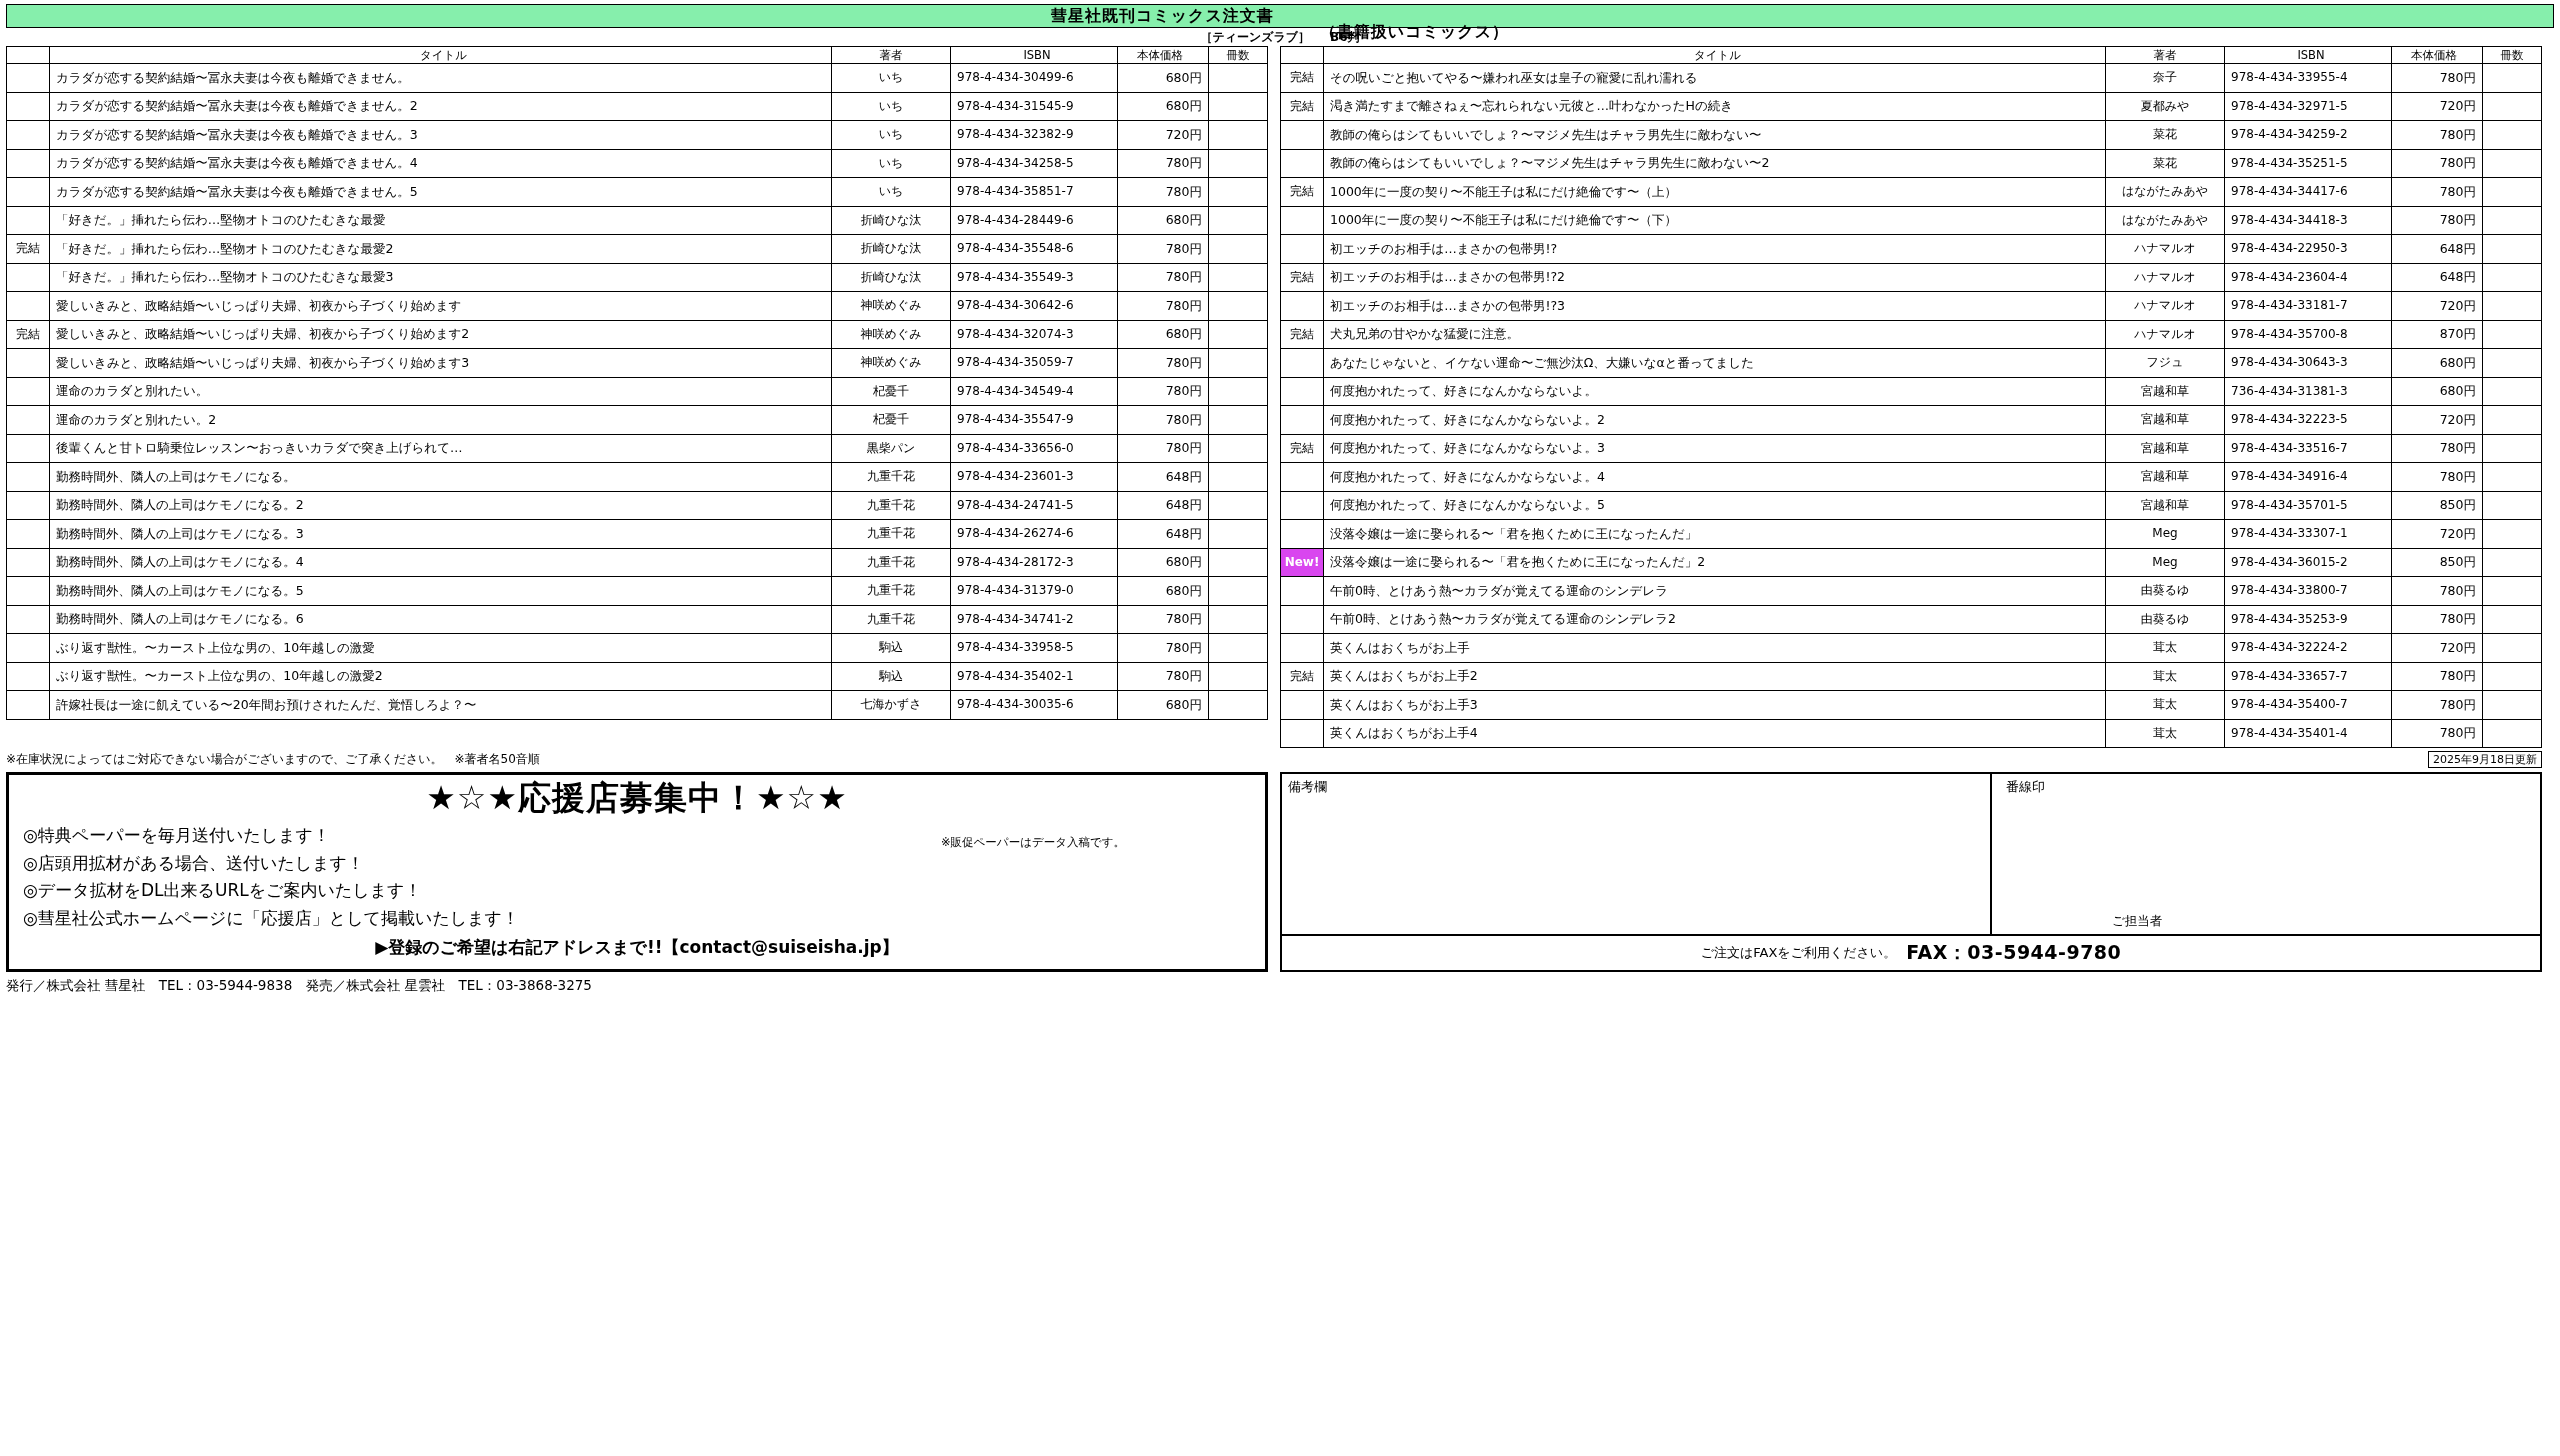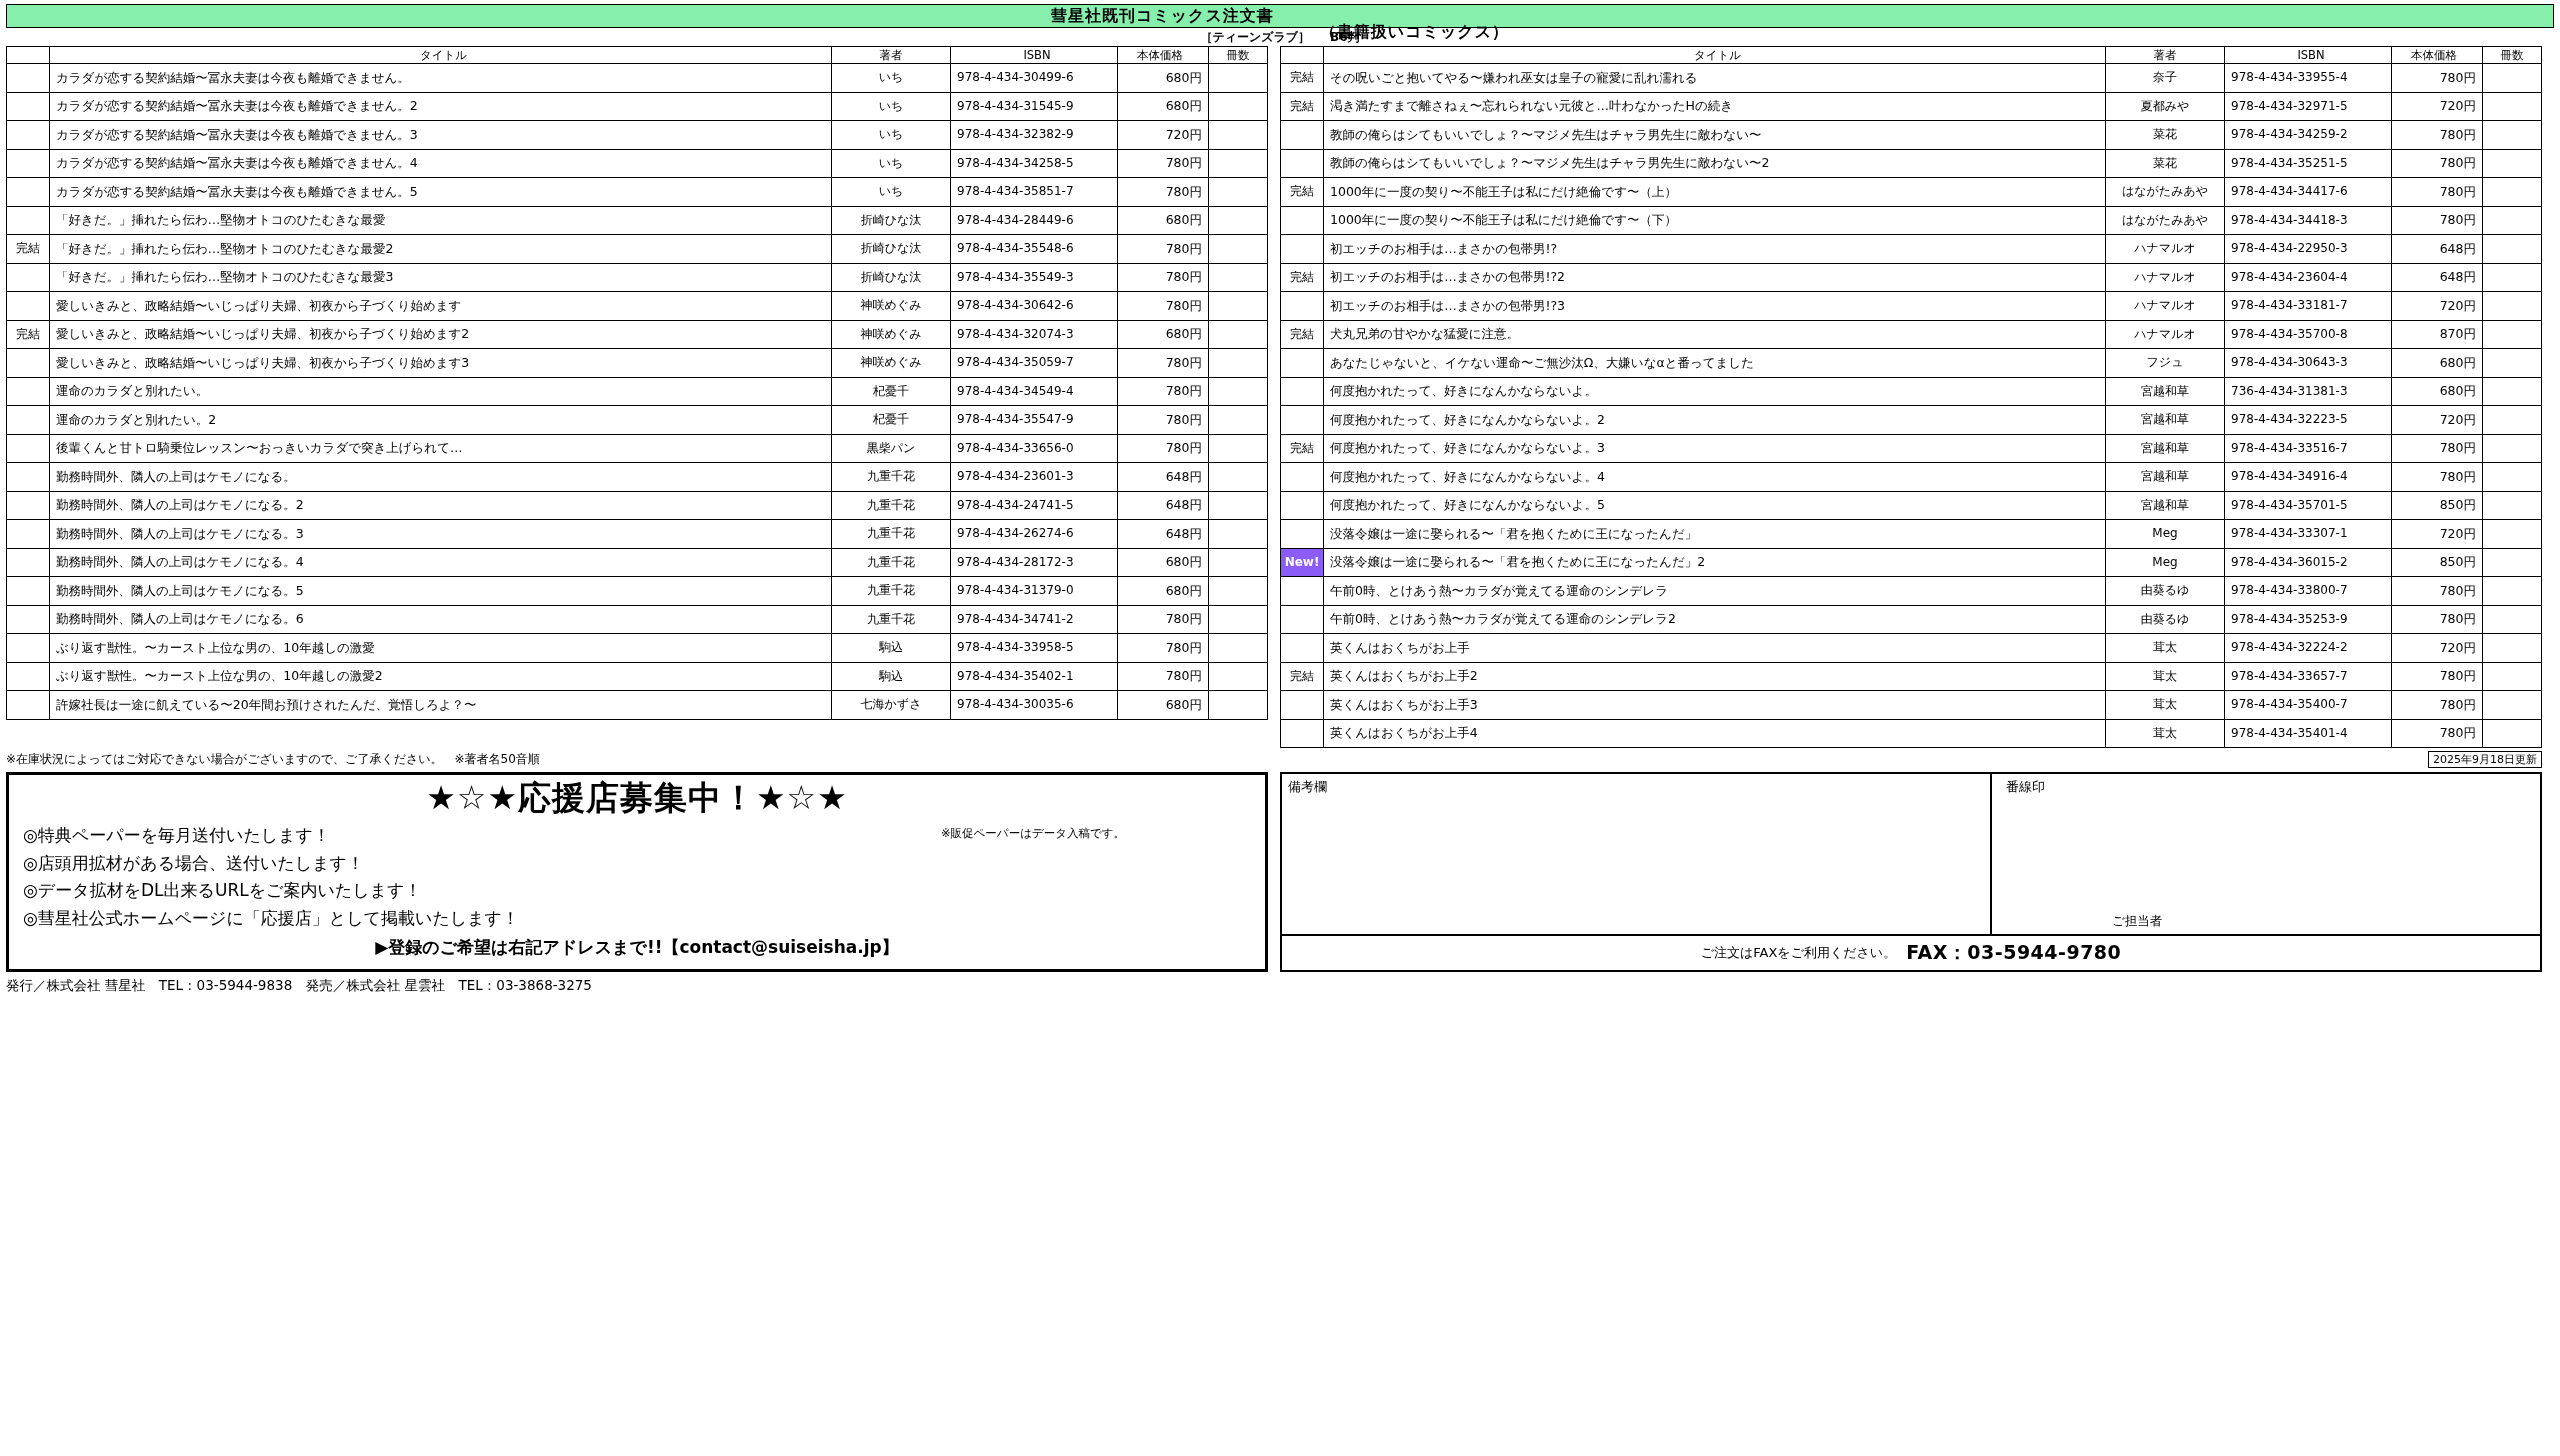--- a/index.html
+++ b/index.html
@@ -53,21 +53,21 @@
   }
   .c-flag{width:42px;text-align:center;font-size:12px;}
   .c-title{width:auto;text-align:left;padding-left:6px !important;}
   .c-author{width:118px;text-align:center;font-size:12px;}
   .c-isbn{width:160px;text-align:left;padding-left:6px !important;font-size:12px;}
   .c-price{width:84px;text-align:right;padding-right:6px !important;font-size:12.5px;}
   .c-qty{width:58px;}
   thead th.c-title{text-align:center;}
 
   .new-badge{
-    background:#8b5cf6;color:#fff;font-weight:bold;font-size:12px;
+    background:#d946ef;color:#fff;font-weight:bold;font-size:12px;
     text-align:center;
   }
 
   
   .notes-row{display:flex;gap:12px;margin-top:3px;}
   .note-left{width:1262px;font-size:12px;}
   .note-right{width:1262px;text-align:right;font-size:11.5px;}
   .updated{
     display:inline-block;border:1px solid #000;padding:0 4px;font-size:11px;
   }
@@ -77,21 +77,21 @@
 
   .promo{
     width:1262px;border:3px solid #000;box-sizing:border-box;
     position:relative;height:200px;padding:2px 8px 0 8px;
   }
   .promo h2{
     margin:0;text-align:center;font-size:33px;font-weight:bold;letter-spacing:1px;
     line-height:1.25;
   }
   .promo .pnote{
-    position:absolute;right:140px;top:51px;font-size:11.5px;
+    position:absolute;right:140px;top:60px;font-size:11.5px;
   }
   .promo ul{list-style:none;margin:4px 0 0 6px;padding:0;}
   .promo li{font-size:17px;font-weight:normal;line-height:1.62;}
   .promo .regist{
     text-align:center;font-size:17px;font-weight:bold;margin-top:4px;
   }
 
   .remarks{
     width:1262px;border:2px solid #000;box-sizing:border-box;height:200px;
     display:flex;flex-direction:column;

